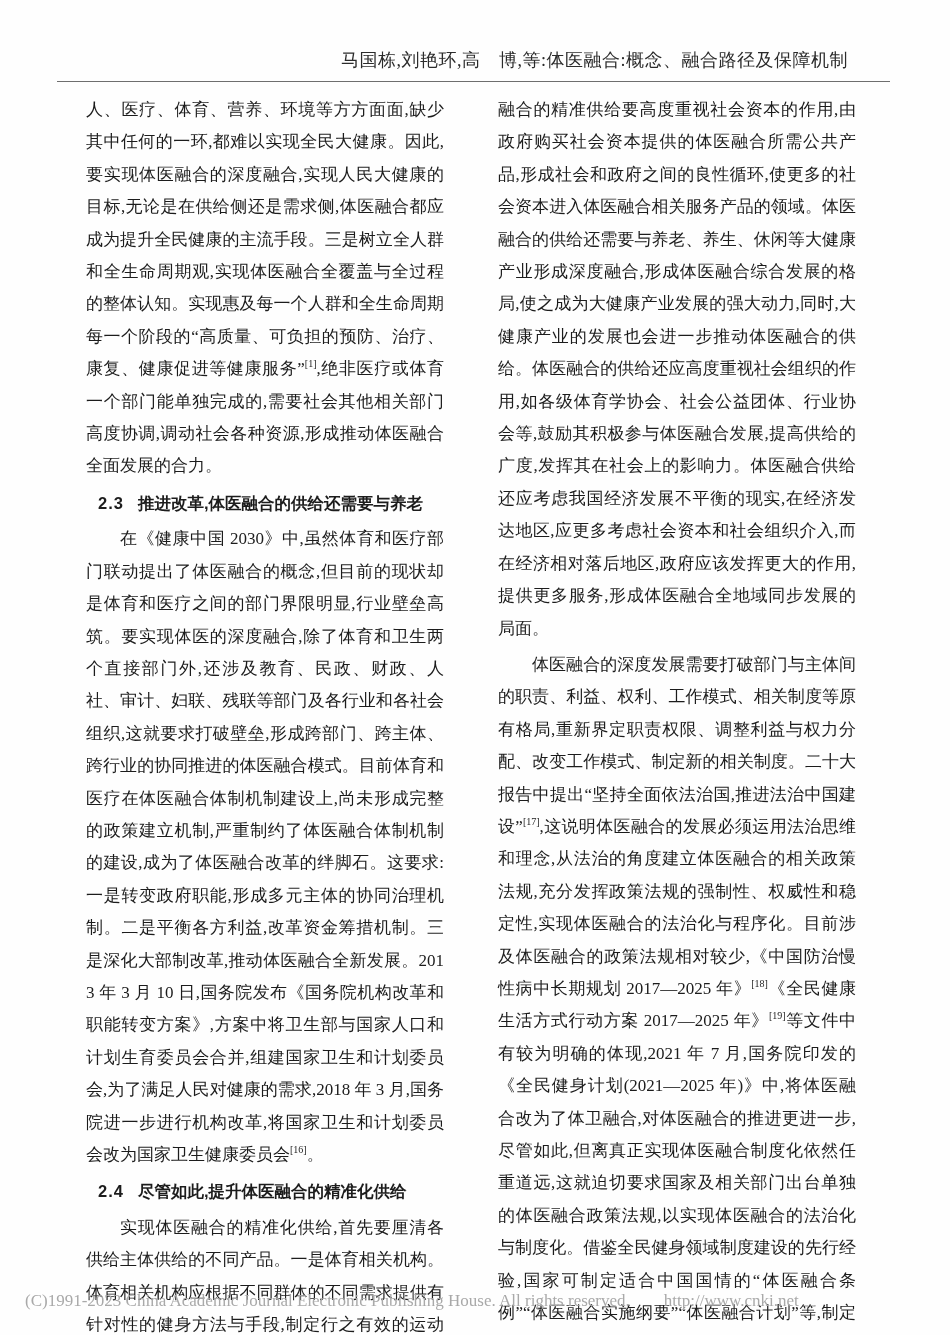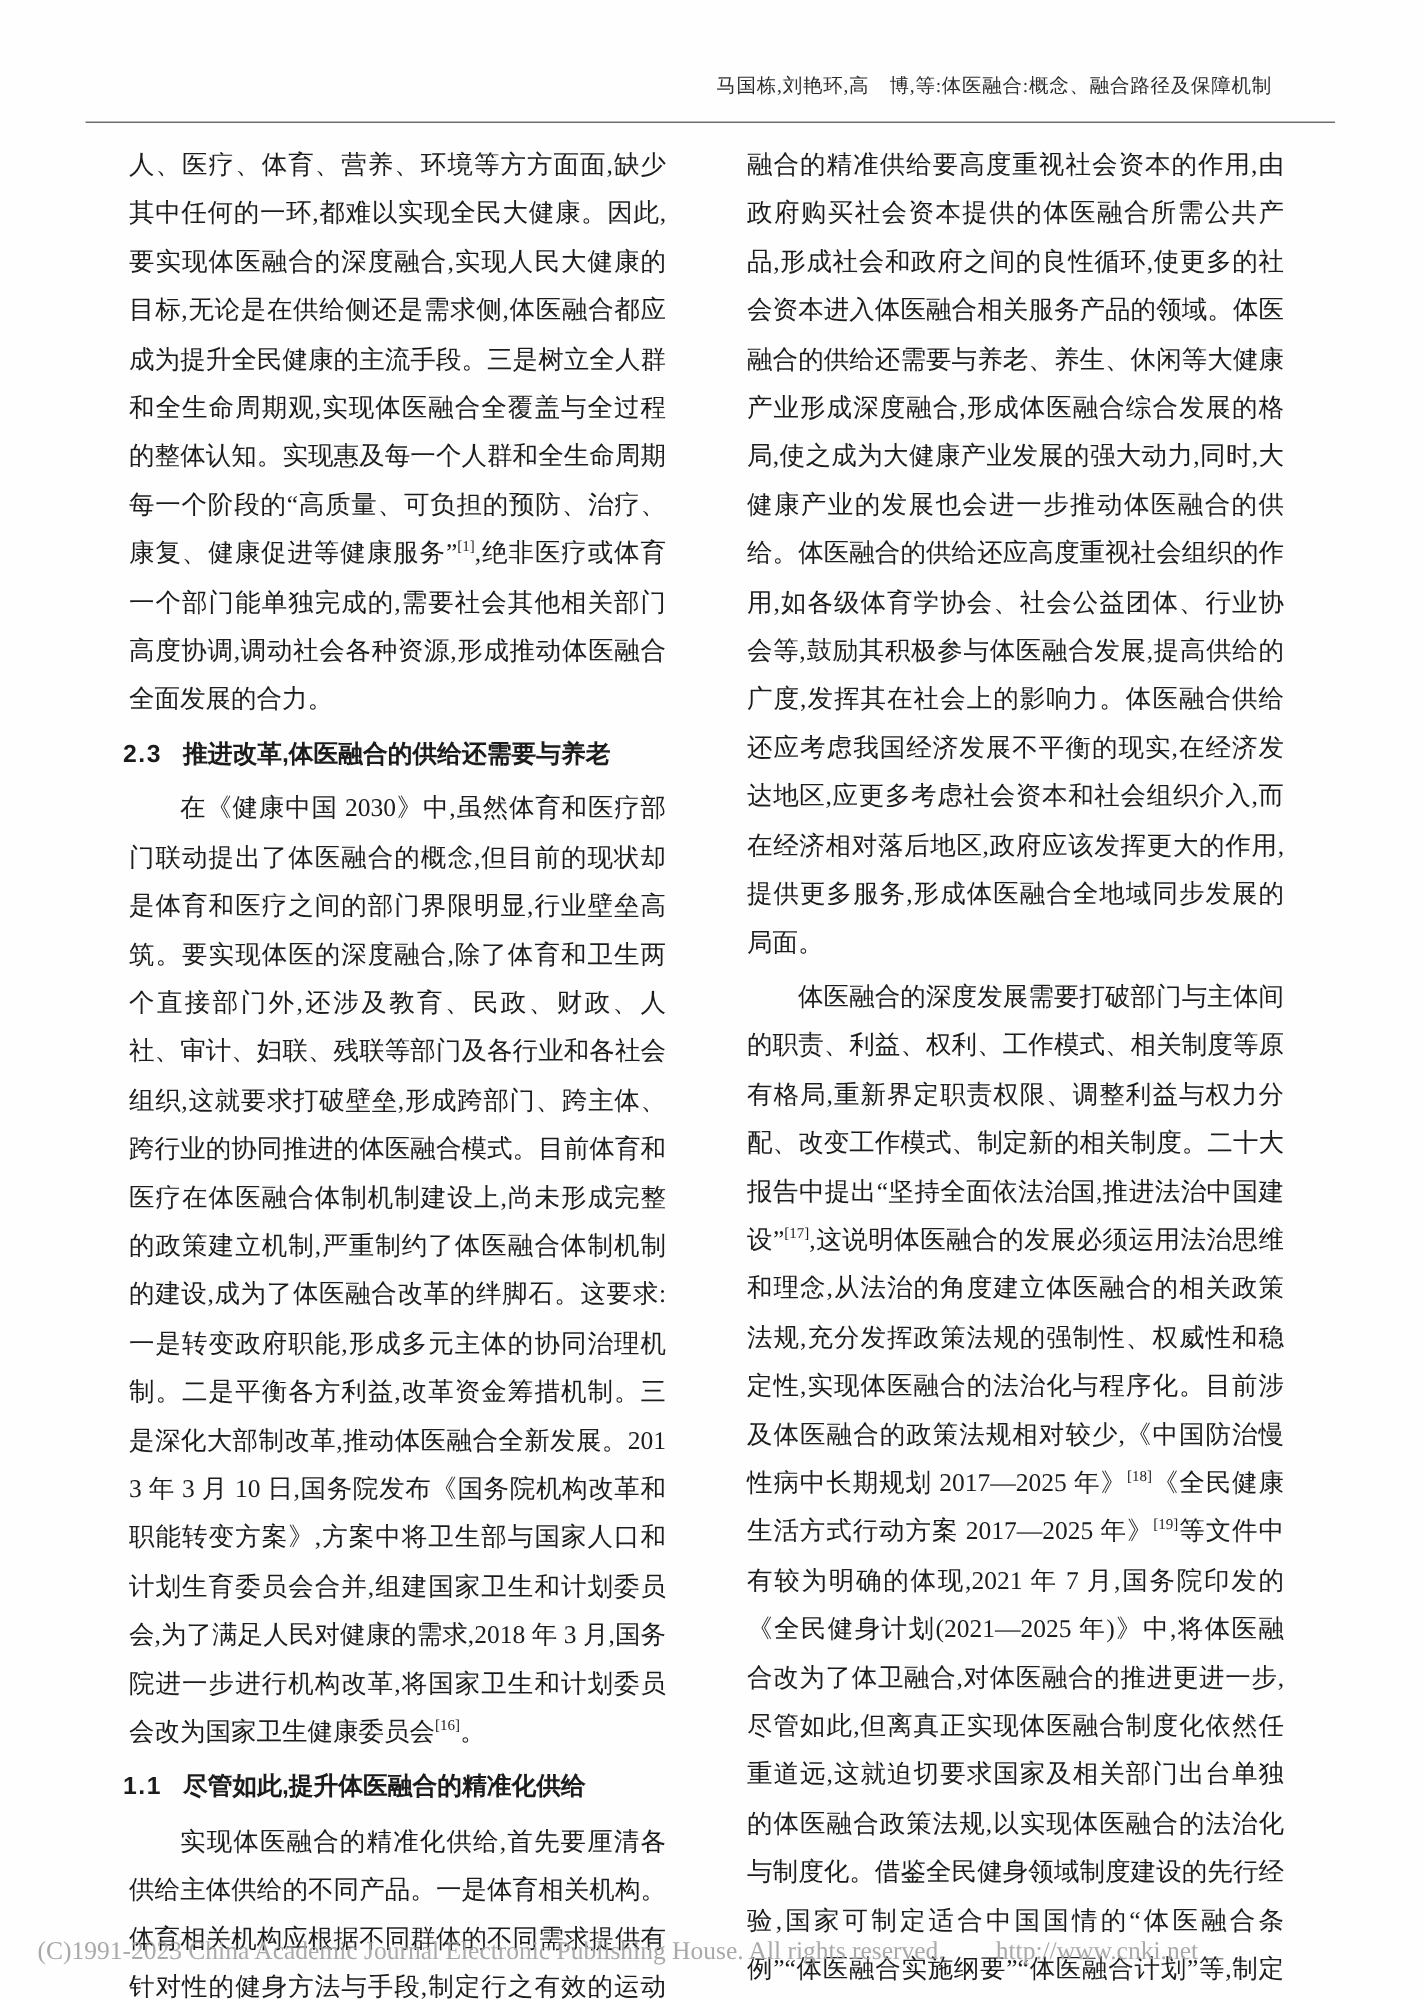--- a/index.html
+++ b/index.html
@@ -7,21 +7,21 @@
     position:relative;
     width:950px; height:1335px;
     background:#fefefe;
     font-family:"Liberation Serif", serif;
     color:#1c1c1c;
     overflow:hidden;
   }
   .header {
     position:absolute; top:48px; left:60px; width:788px;
     text-align:right;
-    font-size:13px; letter-spacing:0.5px; color:#2b2b2b;
+    font-size:18px; letter-spacing:0.5px; color:#2b2b2b;
     white-space:nowrap;
   }
   .header-rule {
     position:absolute; top:81px; left:57px; width:833px; height:1px;
     background:#6e6e6e;
   }
   .content {
     position:absolute; top:90px; left:82px; width:778px;
     display:flex; gap:46px;
   }
@@ -36,21 +36,21 @@
   }
   p.para.indent { text-indent:2em; }
   .sec-heading {
     margin:0;
     font-family:"Liberation Sans", sans-serif;
     font-weight:bold;
     font-size:16.5px;
     line-height:32.4px;
     white-space:nowrap;
   }
-  .sec-num { margin-right:0.85em; letter-spacing:1px; }
+  .sec-num { margin-right:0.85em; letter-spacing:1px;margin-left:16px; }
   sup.ref {
     font-size:10px;
     line-height:0;
     vertical-align:super;
   }
   .page-number {
     position:absolute; top:1230px; left:82px; width:748px;
     text-align:right;
     font-size:17px; color:#2a2a2a;
   }
@@ -67,21 +67,21 @@
 <div class="page">
 
   <div class="header">马国栋,刘艳环,高　博,等:体医融合:概念、融合路径及保障机制</div>
   <div class="header-rule"></div>
 
   <div class="content">
     <div class="col">
         <p class="para">人、医疗、体育、营养、环境等方方面面,缺少其中任何的一环,都难以实现全民大健康。因此,要实现体医融合的深度融合,实现人民大健康的目标,无论是在供给侧还是需求侧,体医融合都应成为提升全民健康的主流手段。三是树立全人群和全生命周期观,实现体医融合全覆盖与全过程的整体认知。实现惠及每一个人群和全生命周期每一个阶段的“高质量、可负担的预防、治疗、康复、健康促进等健康服务”<sup class="ref">[1]</sup>,绝非医疗或体育一个部门能单独完成的,需要社会其他相关部门高度协调,调动社会各种资源,形成推动体医融合全面发展的合力。</p>
         <h3 class="sec-heading"><span class="sec-num">2.3</span><span>推进改革,体医融合的供给还需要与养老</span></h3>
         <p class="para indent">在《健康中国 2030》中,虽然体育和医疗部门联动提出了体医融合的概念,但目前的现状却是体育和医疗之间的部门界限明显,行业壁垒高筑。要实现体医的深度融合,除了体育和卫生两个直接部门外,还涉及教育、民政、财政、人社、审计、妇联、残联等部门及各行业和各社会组织,这就要求打破壁垒,形成跨部门、跨主体、跨行业的协同推进的体医融合模式。目前体育和医疗在体医融合体制机制建设上,尚未形成完整的政策建立机制,严重制约了体医融合体制机制的建设,成为了体医融合改革的绊脚石。这要求:一是转变政府职能,形成多元主体的协同治理机制。二是平衡各方利益,改革资金筹措机制。三是深化大部制改革,推动体医融合全新发展。2013 年 3 月 10 日,国务院发布《国务院机构改革和职能转变方案》,方案中将卫生部与国家人口和计划生育委员会合并,组建国家卫生和计划委员会,为了满足人民对健康的需求,2018 年 3 月,国务院进一步进行机构改革,将国家卫生和计划委员会改为国家卫生健康委员会<sup class="ref">[16]</sup>。</p>
-        <h3 class="sec-heading"><span class="sec-num">1.1</span><span>尽管如此,提升体医融合的精准化供给</span></h3>
+        <h3 class="sec-heading"><span class="sec-num">2.4</span><span>尽管如此,提升体医融合的精准化供给</span></h3>
         <p class="para indent">实现体医融合的精准化供给,首先要厘清各供给主体供给的不同产品。一是体育相关机构。体育相关机构应根据不同群体的不同需求提供有针对性的健身方法与手段,制定行之有效的运动处方,评估运动的有效性等。二是医疗卫生相关机构。医疗卫生机构则提供大众的身体基本状况,对运动技术与方法实施过程中运动风险进行监控、评估,决定运动方法、手段对大众的适配性等。三是体育、医疗卫生相关机构及政府和社会组织。体医</p>
       </div>
     <div class="col">
         <p class="para">融合的精准供给要高度重视社会资本的作用,由政府购买社会资本提供的体医融合所需公共产品,形成社会和政府之间的良性循环,使更多的社会资本进入体医融合相关服务产品的领域。体医融合的供给还需要与养老、养生、休闲等大健康产业形成深度融合,形成体医融合综合发展的格局,使之成为大健康产业发展的强大动力,同时,大健康产业的发展也会进一步推动体医融合的供给。体医融合的供给还应高度重视社会组织的作用,如各级体育学协会、社会公益团体、行业协会等,鼓励其积极参与体医融合发展,提高供给的广度,发挥其在社会上的影响力。体医融合供给还应考虑我国经济发展不平衡的现实,在经济发达地区,应更多考虑社会资本和社会组织介入,而在经济相对落后地区,政府应该发挥更大的作用,提供更多服务,形成体医融合全地域同步发展的局面。</p>
         <p class="para indent">体医融合的深度发展需要打破部门与主体间的职责、利益、权利、工作模式、相关制度等原有格局,重新界定职责权限、调整利益与权力分配、改变工作模式、制定新的相关制度。二十大报告中提出“坚持全面依法治国,推进法治中国建设”<sup class="ref">[17]</sup>,这说明体医融合的发展必须运用法治思维和理念,从法治的角度建立体医融合的相关政策法规,充分发挥政策法规的强制性、权威性和稳定性,实现体医融合的法治化与程序化。目前涉及体医融合的政策法规相对较少,《中国防治慢性病中长期规划 2017—2025 年》<sup class="ref">[18]</sup>《全民健康生活方式行动方案 2017—2025 年》<sup class="ref">[19]</sup>等文件中有较为明确的体现,2021 年 7 月,国务院印发的《全民健身计划(2021—2025 年)》中,将体医融合改为了体卫融合,对体医融合的推进更进一步,尽管如此,但离真正实现体医融合制度化依然任重道远,这就迫切要求国家及相关部门出台单独的体医融合政策法规,以实现体医融合的法治化与制度化。借鉴全民健身领域制度建设的先行经验,国家可制定适合中国国情的“体医融合条例”“体医融合实施纲要”“体医融合计划”等,制定五年规划,成立类似全民健身日的“体医融合日”等;同时,以行政的方式,要求地方政府制定相应的配套政策,制定相应的五年规划。</p>
       </div>
   </div>
 
 
   <div class="footer">

